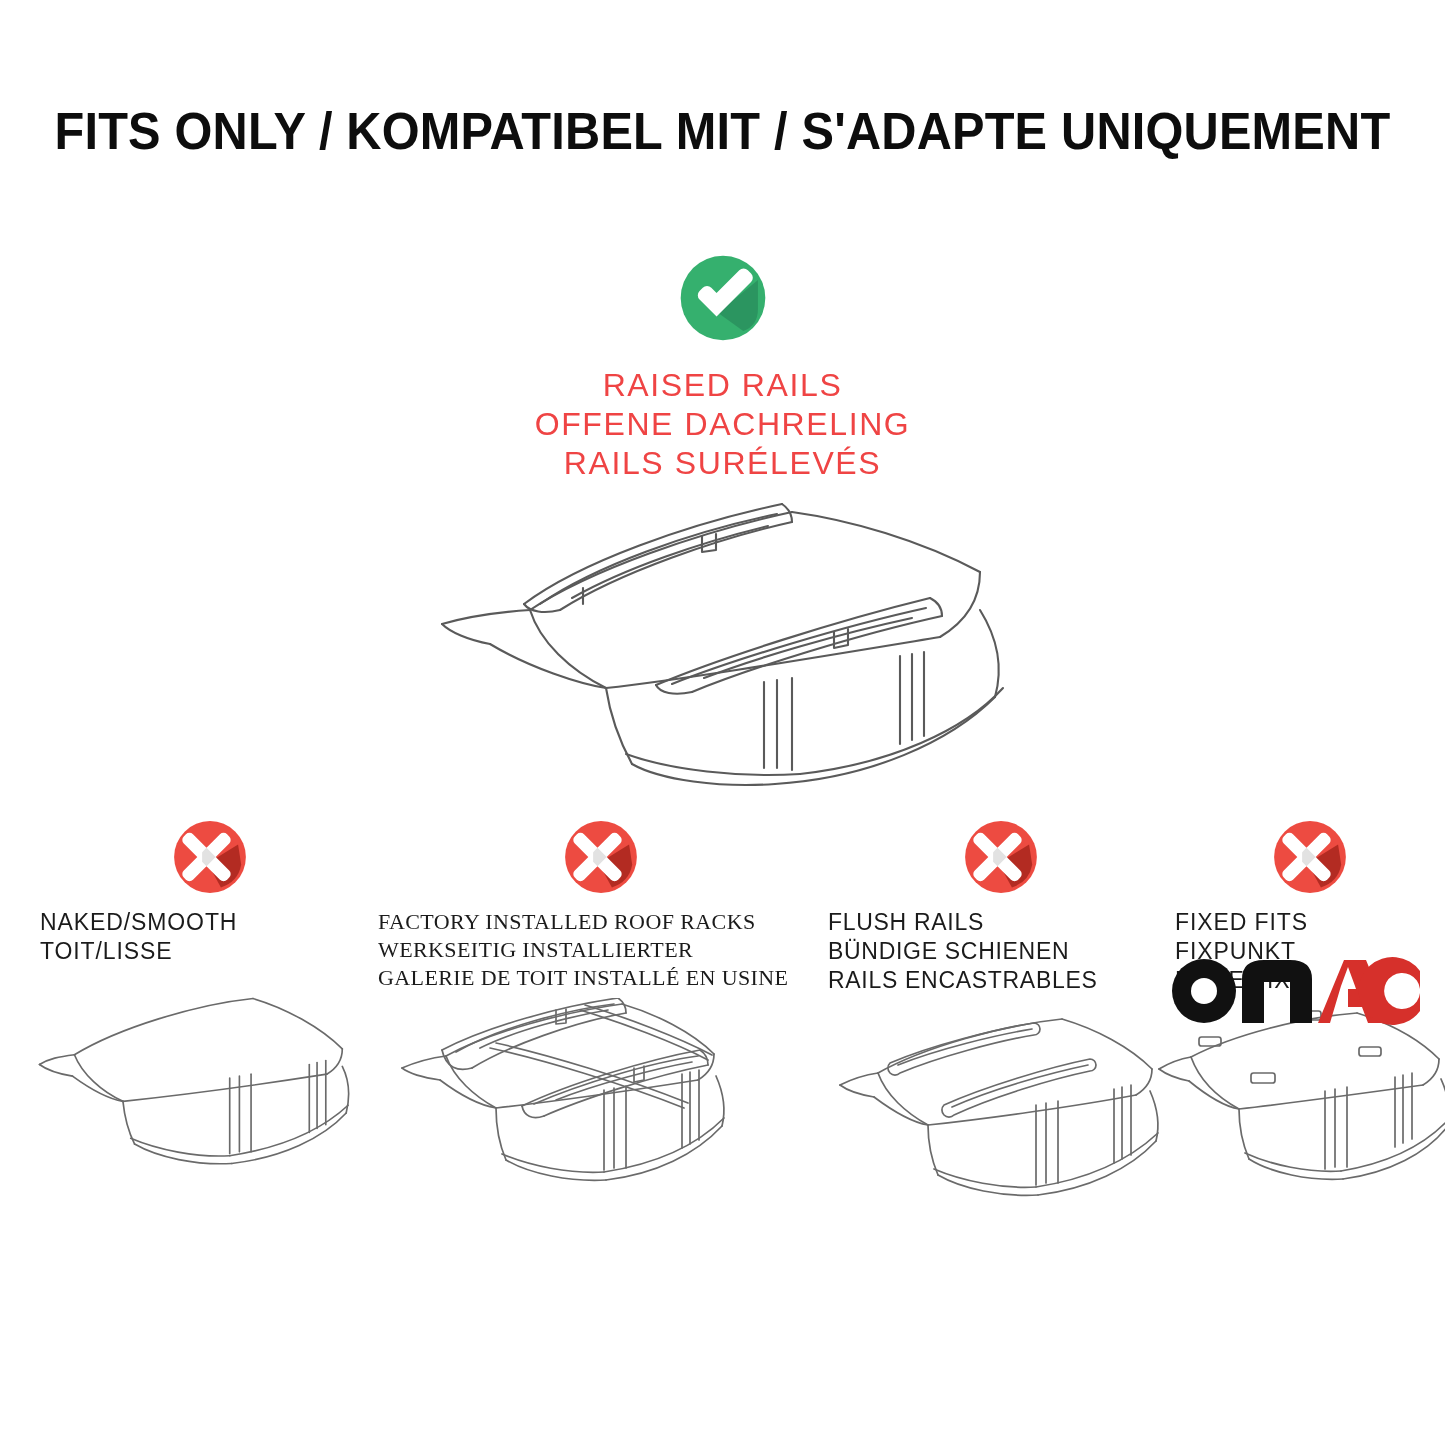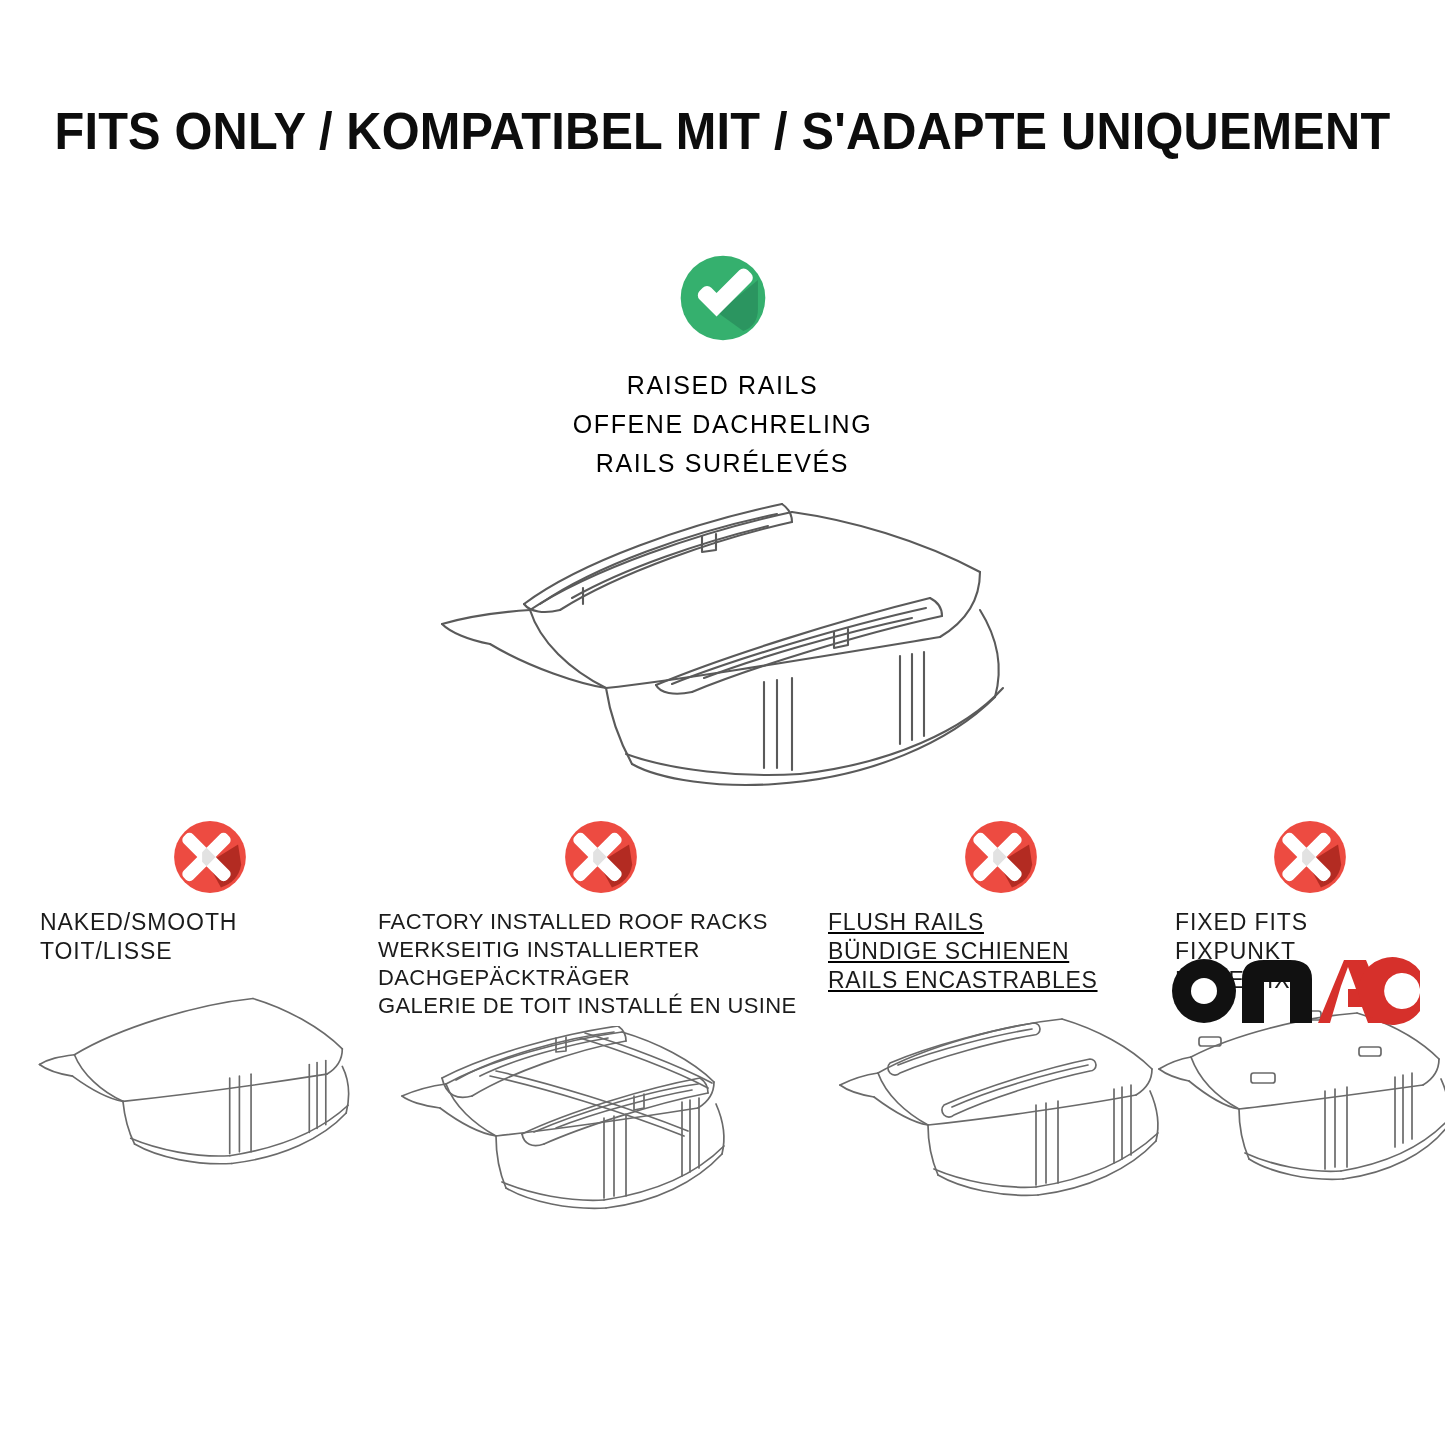--- a/index.html
+++ b/index.html
@@ -44,24 +44,24 @@
     width:1445px;
     text-align:center;
   }
   .icon-ok {
     width:92px; height:92px;
     display:block;
     margin:0 auto;
   }
   .ok-labels {
     margin-top:22px;
-    font-size:25px;
+    font-size:32px;
     line-height:39px;
     letter-spacing:1.6px;
-    color:#000000;
+    color:#ef4444;
     font-weight:400;
   }
   .ok-labels div { white-space:nowrap; }
 
   
   .hero-img {
     position:absolute;
     left:420px; top:492px;
     width:610px; height:310px;
   }
@@ -72,37 +72,37 @@
     left:0; top:818px;
     width:1445px; height:470px;
   }
   .col {
     position:absolute;
     top:0;
     text-align:left;
   }
   .col-1 { left:40px;   width:340px; }
   .col-2 { left:378px;  width:445px; }
-  .col-3 { left:828px;  width:345px;text-decoration:underline; }
+  .col-3 { left:828px;  width:345px; }
   .col-4 { left:1175px; width:270px; }
 
   .icon-no {
     width:78px; height:78px;
     display:block;
     margin:0 auto;
   }
   .no-labels {
     margin-top:12px;
     font-size:23px;
     line-height:29px;
     letter-spacing:0.9px;
     color:#1b1b1b;
     font-weight:400;
   }
-  .col-2 .no-labels { font-size:22px; line-height:28px; letter-spacing:0.4px; }
+  .col-2 .no-labels { font-size:22px; line-height:28px; letter-spacing:0.4px;font-family:Liberation Serif, serif; }
   .col-3 .no-labels { font-size:23px; line-height:29px; letter-spacing:0.7px; }
   .no-labels div { white-space:nowrap; }
 
   .col-img {
     display:block;
     margin:0 auto;
   }
   .col-1 .col-img { width:330px; height:225px; margin-top:18px; margin-left:-18px; }
   .col-2 .col-img { width:350px; height:230px; margin-top:6px;  margin-left:6px; }
   .col-3 .col-img { width:345px; height:222px; margin-top:14px; margin-left:0px; }
@@ -232,21 +232,20 @@
     <div class="col col-2">
       <svg class="icon-no" viewBox="0 0 100 100">
         <circle cx="50" cy="50" r="46" fill="#ED4B41"></circle>
         <path d="M47 58 L86 34 L90 60 Q86 82 64 89 Z" fill="#B32B22"></path>
         <path d="M57.3 50.0 L74.6 32.7 A6.4 6.4 0 0 0 74.6 23.6 L71.9 20.9 A6.4 6.4 0 0 0 62.8 20.9 L45.5 38.2 L28.2 20.9 A6.4 6.4 0 0 0 19.1 20.9 L16.4 23.6 A6.4 6.4 0 0 0 16.4 32.7 L33.7 50.0 L16.4 67.3 A6.4 6.4 0 0 0 16.4 76.4 L19.1 79.1 A6.4 6.4 0 0 0 28.2 79.1 L45.5 61.8 L62.8 79.1 A6.4 6.4 0 0 0 71.9 79.1 L74.6 76.4 A6.4 6.4 0 0 0 74.6 67.3 Z" fill="#ffffff"></path>
         <path d="M45.5 38.2 L57.3 50.0 L45.5 61.8 L39.9 56.2 L39.9 43.8 Z" fill="#E2E2E2"></path>
       </svg>
       <div class="no-labels">
         <div>FACTORY INSTALLED ROOF RACKS</div>
         <div>WERKSEITIG INSTALLIERTER</div>
-        <div>DACHGEPÄCKTRÄGER</div>
         <div>GALERIE DE TOIT INSTALLÉ EN USINE</div>
       </div>
       <svg class="col-img" viewBox="0 0 350 230">
         <g fill="none" stroke="#6a6a6a" stroke-width="1.7" stroke-linecap="round" stroke-linejoin="round">
 
           <path d="M62 58 C 106 34, 180 14, 238 6"></path>
           <path d="M238 6 C 272 16, 308 34, 330 56"></path>
           <path d="M330 56 C 330 68, 324 76, 314 82"></path>
           <path d="M62 58 C 70 80, 90 98, 112 110"></path>
           <path d="M112 110 C 166 104, 250 92, 314 82"></path>

